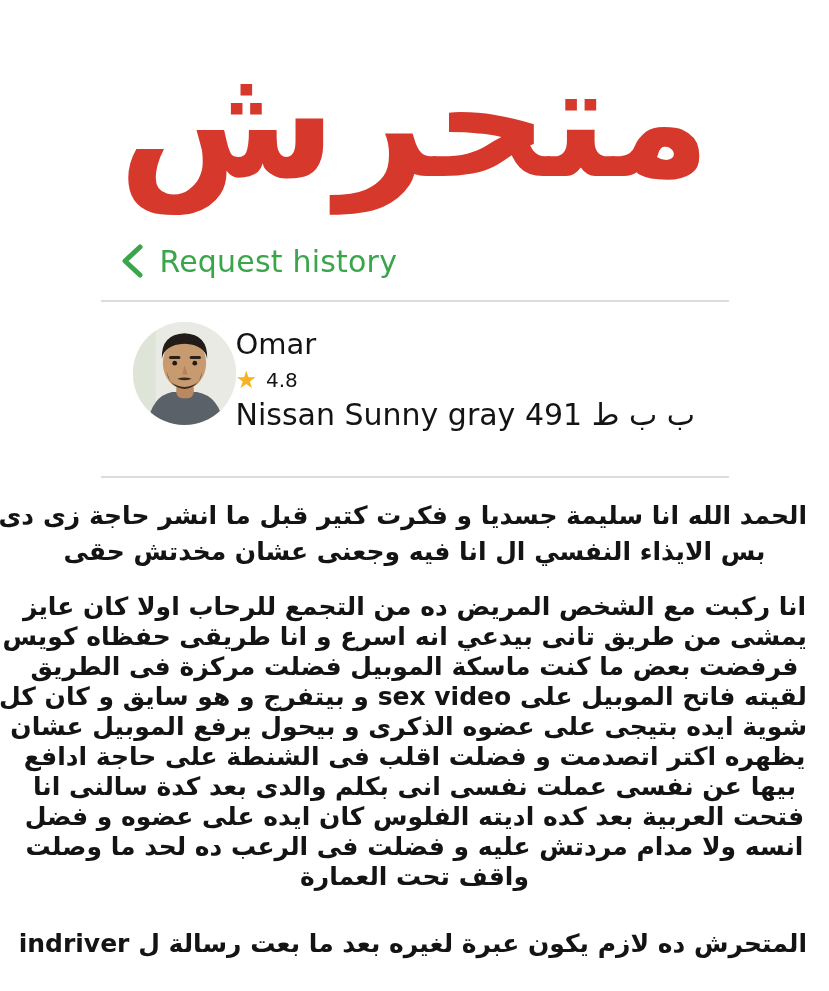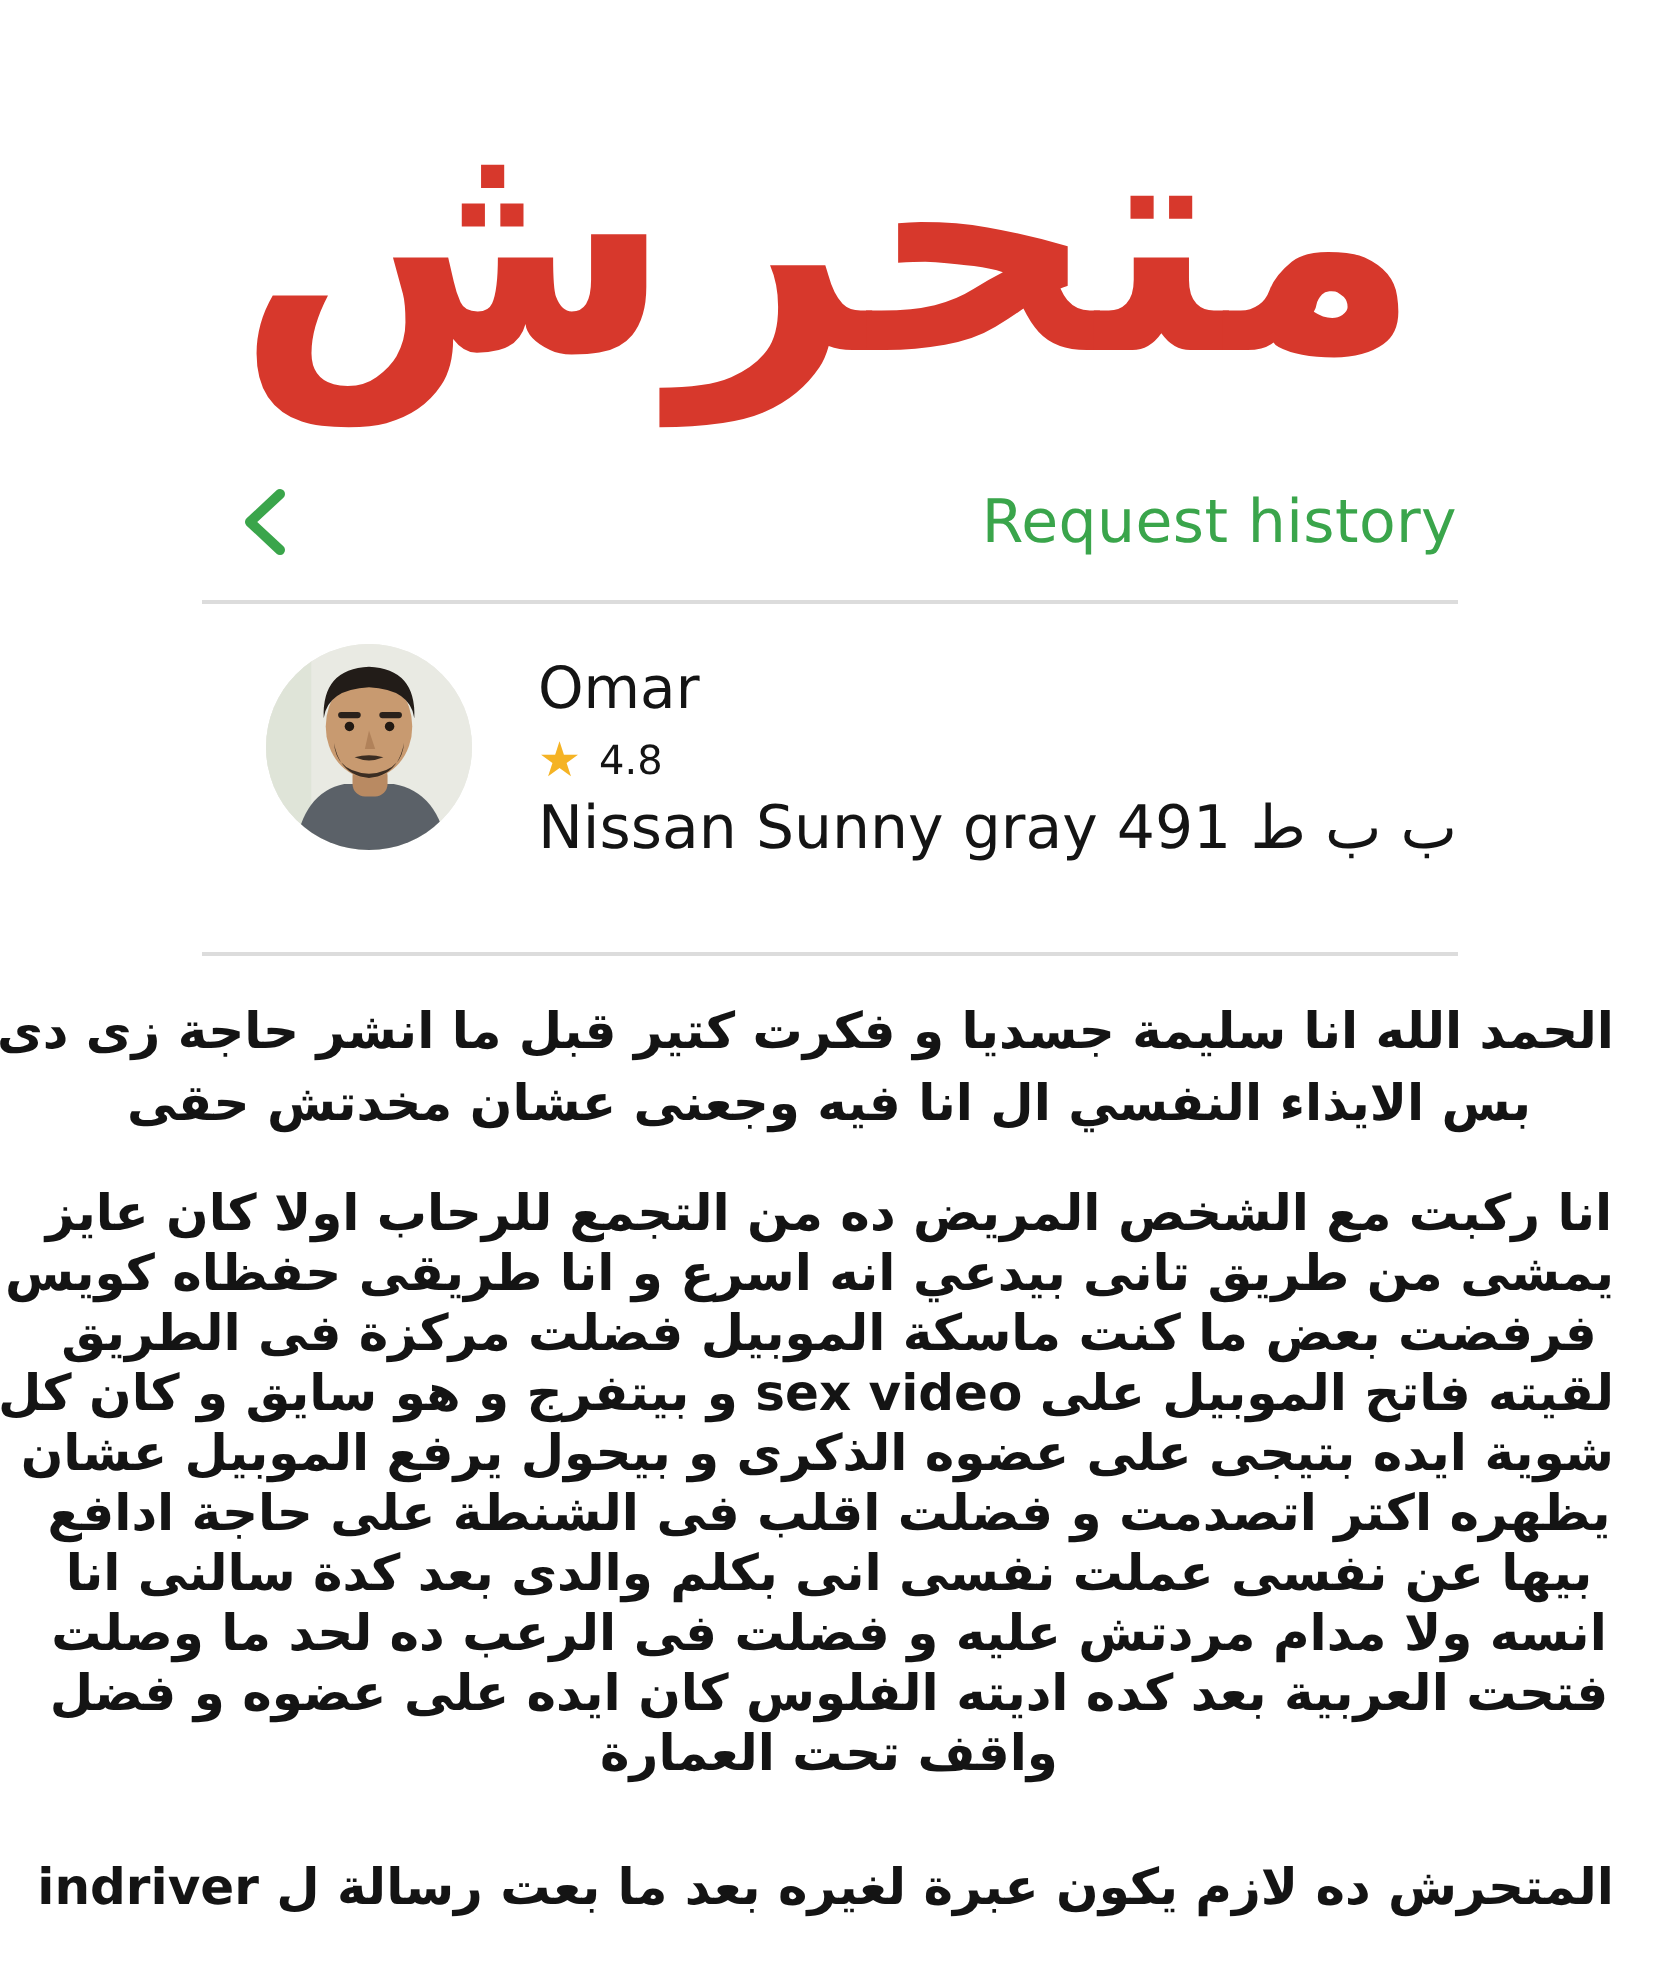--- a/index.html
+++ b/index.html
@@ -39,40 +39,38 @@
     margin:0 auto;
   }
   .nav-row{
     display:flex;
     align-items:center;
     gap:15px;
     margin-top:14px;
     padding-left:18px;
     height:46px;
     cursor:pointer;
-    justify-content:space-between;
   }
   .nav-row .chev{flex:0 0 auto;display:block;}
   .nav-label{
     color:var(--green);
     font-size:30px;
     font-weight:500;
     letter-spacing:.2px;
     white-space:nowrap;
   }
   .divider{
     border:none;
     border-top:2px solid var(--divider);
     margin:16px 0 0 0;
   }
   .driver-card{
     display:flex;
     align-items:flex-start;
     padding:20px 0 0 32px;
-    justify-content:space-between;
   }
   .avatar{
     width:103px;height:103px;
     border-radius:50%;
     overflow:hidden;
     flex:0 0 auto;
     background:#e9eae3;
   }
   .driver-info{padding-top:4px;}
   .driver-name{font-size:29px;line-height:36px;}
@@ -160,22 +158,22 @@
     </div>
 
     <div class="para-body">
       <div class="line">انا ركبت مع الشخص المريض ده من التجمع للرحاب اولا كان عايز</div>
       <div class="line">يمشى من طريق تانى بيدعي انه اسرع و انا طريقى حفظاه كويس</div>
       <div class="line">فرفضت بعض ما كنت ماسكة الموبيل فضلت مركزة فى الطريق</div>
       <div class="line">لقيته فاتح الموبيل على sex video و بيتفرج و هو سايق و كان كل</div>
       <div class="line">شوية ايده بتيجى على عضوه الذكرى و بيحول يرفع الموبيل عشان</div>
       <div class="line">يظهره اكتر اتصدمت و فضلت اقلب فى الشنطة على حاجة ادافع</div>
       <div class="line">بيها عن نفسى عملت نفسى انى بكلم والدى بعد كدة سالنى انا</div>
+      <div class="line">فتحت العربية بعد كده اديته الفلوس كان ايده على عضوه و فضل</div>
       <div class="line">انسه ولا مدام مردتش عليه و فضلت فى الرعب ده لحد ما وصلت</div>
-      <div class="line">فتحت العربية بعد كده اديته الفلوس كان ايده على عضوه و فضل</div>
       <div class="line">واقف تحت العمارة</div>
     </div>
 
     <div class="para-outro">
       <div class="line">المتحرش ده لازم يكون عبرة لغيره بعد ما بعت رسالة ل indriver</div>
     </div>
 
   </div>
 
 </div>

